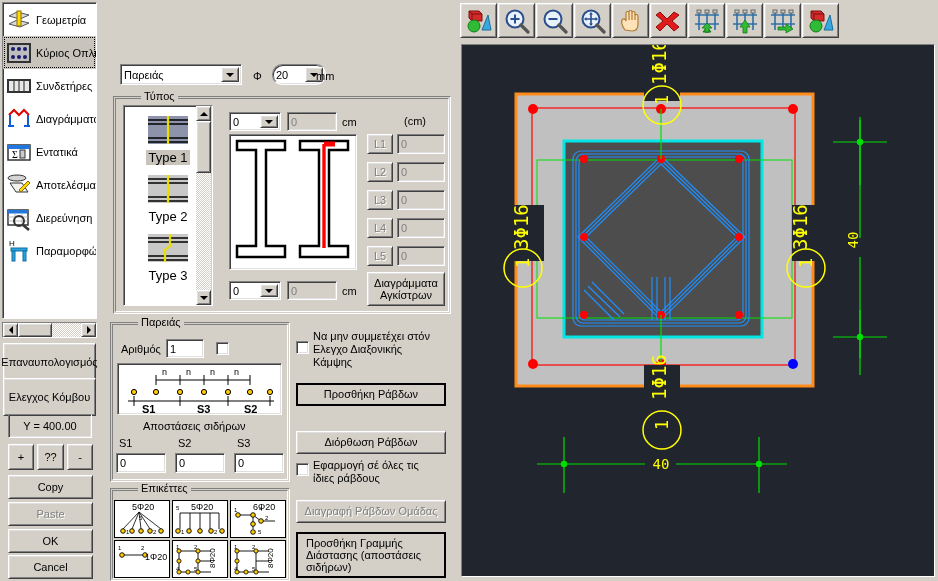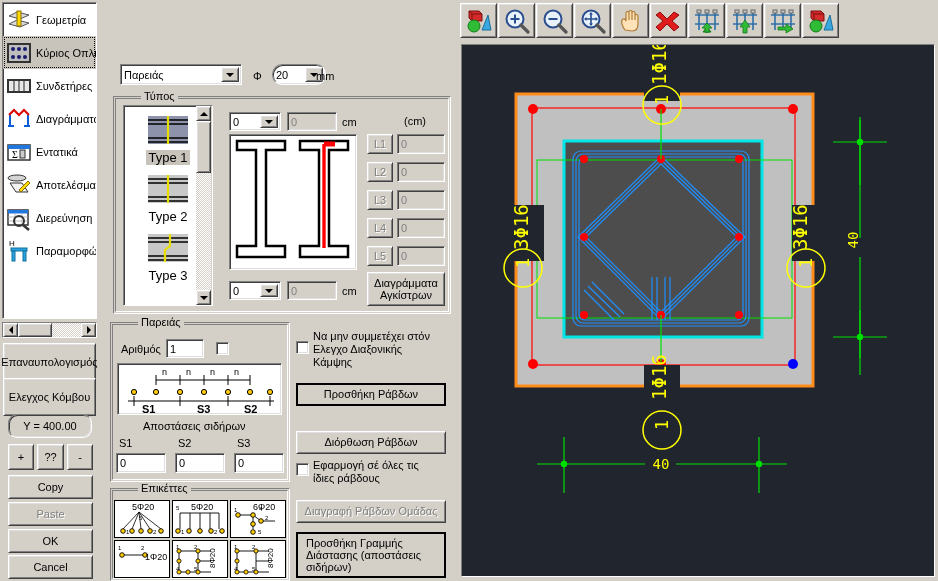--- a/index.html
+++ b/index.html
@@ -254,21 +254,21 @@
       <div class="thumb"></div>
       <div class="track"></div>
       <div class="sbbtn" style="right:0">
           <span class="tri-r"></span>
         </div>
     </div>
 
     <div class="btn sbbtn-wide" style="top:343px;">Επαναυπολογισμός</div>
     <div class="btn sbbtn-wide" style="top:378px;">Ελεγχος Κόμβου</div>
 
-    <div class="sunken" style="position:absolute;left:8px;top:414px;width:84px;height:24px;display:flex;align-items:center;justify-content:center;background:#d4d0c8;border-radius:9px;">Y = 400.00</div>
+    <div class="sunken" style="position:absolute;left:8px;top:414px;width:84px;height:24px;display:flex;align-items:center;justify-content:center;background:#d4d0c8;">Y = 400.00</div>
 
     <div class="btn" style="position:absolute;left:8px;top:444px;width:26px;height:26px;">+</div>
     <div class="btn" style="position:absolute;left:37px;top:444px;width:27px;height:26px;">??</div>
     <div class="btn" style="position:absolute;left:67px;top:444px;width:26px;height:26px;">-</div>
 
     <div class="btn" style="position:absolute;left:8px;top:475px;width:85px;height:24px;">Copy</div>
     <div class="btn disabled" style="position:absolute;left:8px;top:502px;width:85px;height:24px;">Paste</div>
     <div class="btn" style="position:absolute;left:8px;top:529px;width:85px;height:24px;">OK</div>
     <div class="btn" style="position:absolute;left:8px;top:555px;width:85px;height:24px;">Cancel</div>
   </div>

